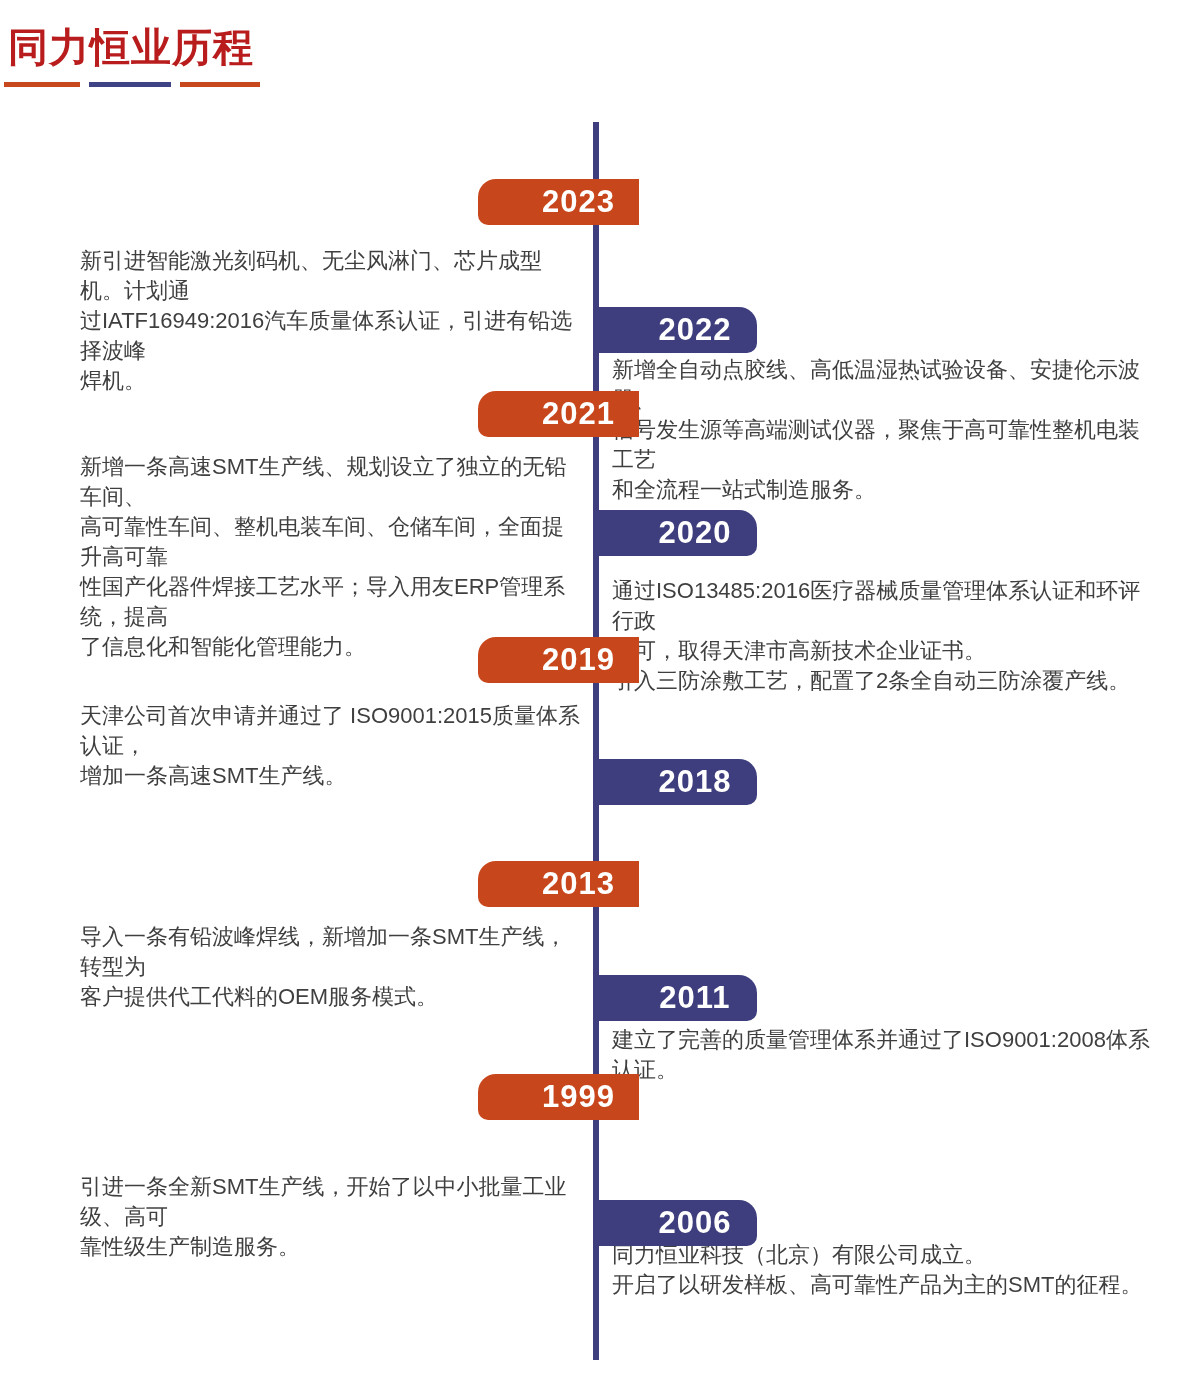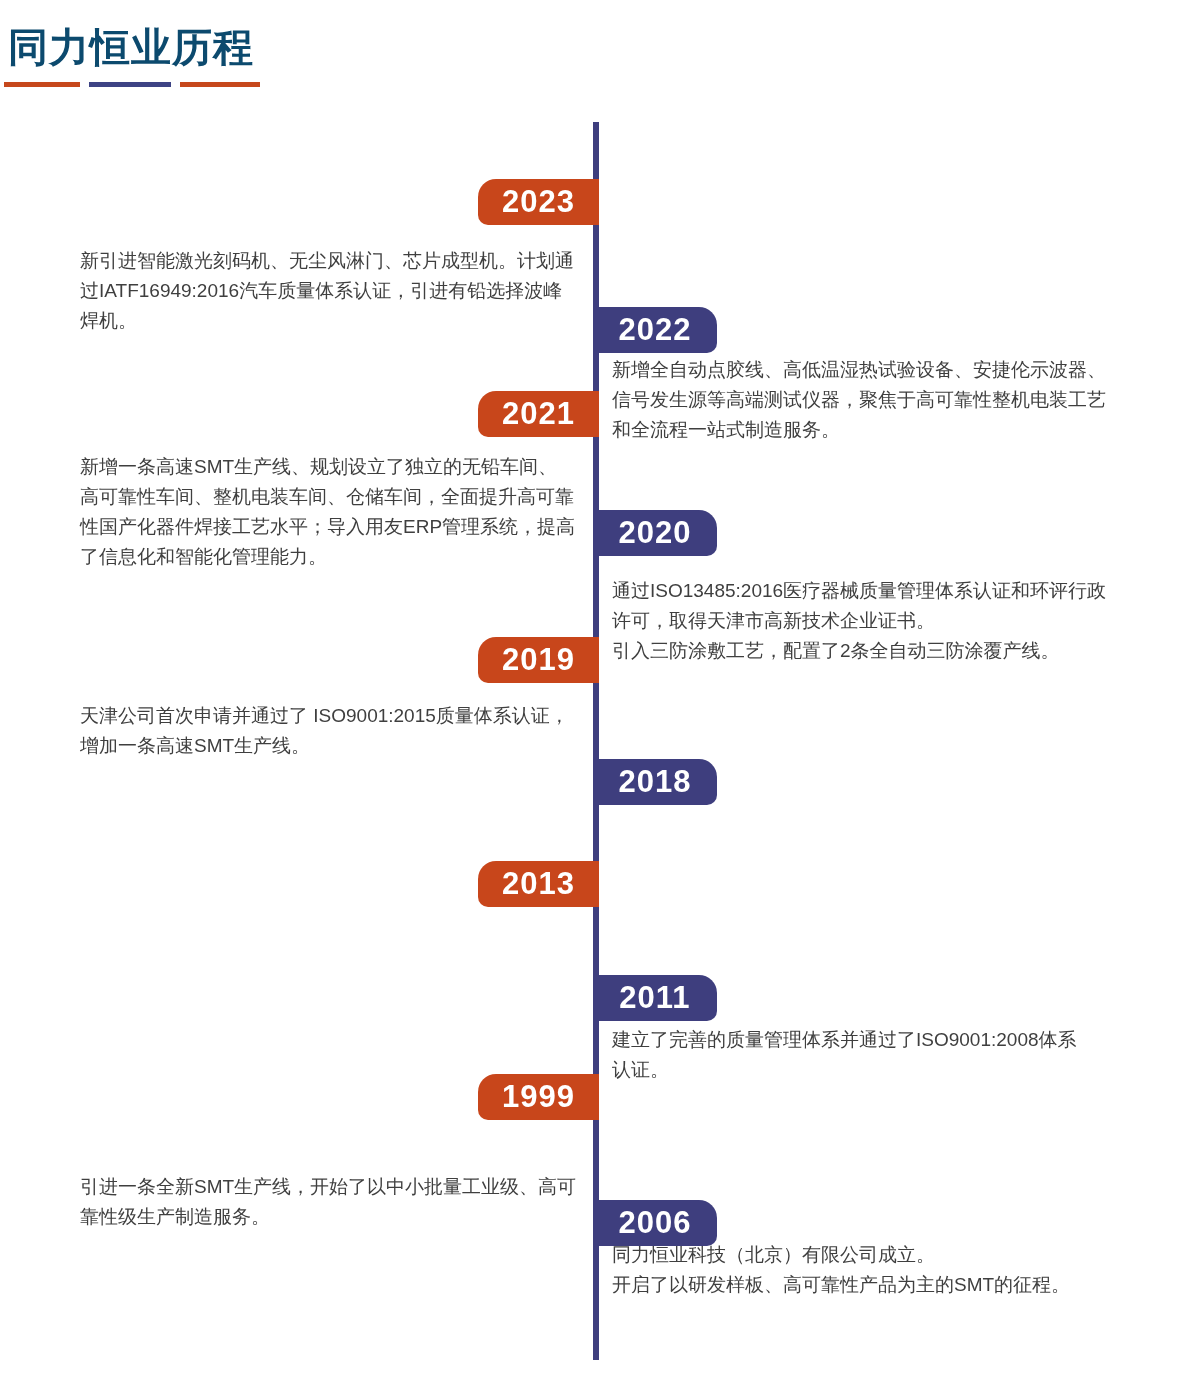--- a/index.html
+++ b/index.html
@@ -5,40 +5,41 @@
   html,body{margin:0;padding:0;background:#ffffff;}
   .page{
     position:relative;
     width:1200px;height:1380px;
     background:#ffffff;
     font-family:"Liberation Sans","DejaVu Sans",sans-serif;
     overflow:hidden;
   }
   .page-title{
     position:absolute;left:8px;top:20px;margin:0;
-    font-size:40px;font-weight:bold;color:#0c4a6e;letter-spacing:1px;
+    font-size:40px;font-weight:bold;color:#b91c1c;letter-spacing:1px;
     white-space:nowrap;
   }
   .bar{position:absolute;top:82px;height:5px;}
   .bar-1{left:4px;width:76px;background:#c6481c;}
   .bar-2{left:89px;width:82px;background:#3d4384;}
   .bar-3{left:180px;width:80px;background:#c6481c;}
   .vline{
     position:absolute;left:593px;top:122px;width:6px;height:1238px;
     background:#3e3e7e;z-index:1;
   }
   .tag{
     position:absolute;height:46px;line-height:46px;z-index:2;
     text-align:center;color:#ffffff;font-weight:bold;font-size:31px;
     letter-spacing:1px;
+    padding-left:40px;
   }
   .tag.l{left:478px;width:121px;background:#c8461b;border-radius:18px 0 0 10px;}
   .tag.r{left:593px;width:124px;background:#3e3e7e;border-radius:0 18px 10px 0;margin-top:18px;}
   .desc{
-    position:absolute;font-size:19px;line-height:30px;color:#3f3f3f;
+    position:absolute;font-size:22px;line-height:30px;color:#3f3f3f;
     white-space:pre-line;z-index:0;
   }
   .desc.l{left:80px;width:502px;}
   .desc.r{left:612px;width:544px;}
 </style>
 </head>
 <body>
 
 <div class="page">
 
@@ -70,20 +71,22 @@
 许可，取得天津市高新技术企业证书。
 引入三防涂敷工艺，配置了2条全自动三防涂覆产线。</div>
 
   <div class="tag l" style="top:637px">2019</div>
   <div class="desc l" style="top:701px">天津公司首次申请并通过了 ISO9001:2015质量体系认证，
 增加一条高速SMT生产线。</div>
 
   <div class="tag r" style="top:741px">2018</div>
 
   <div class="tag l" style="top:861px">2013</div>
+  <div class="desc l" style="top:922px">导入一条有铅波峰焊线，新增加一条SMT生产线，转型为
+客户提供代工代料的OEM服务模式。</div>
 
   <div class="tag r" style="top:957px">2011</div>
   <div class="desc r" style="top:1025px">建立了完善的质量管理体系并通过了ISO9001:2008体系
 认证。</div>
 
   <div class="tag l" style="top:1074px">1999</div>
   <div class="desc l" style="top:1172px">引进一条全新SMT生产线，开始了以中小批量工业级、高可
 靠性级生产制造服务。</div>
 
   <div class="tag r" style="top:1182px">2006</div>

